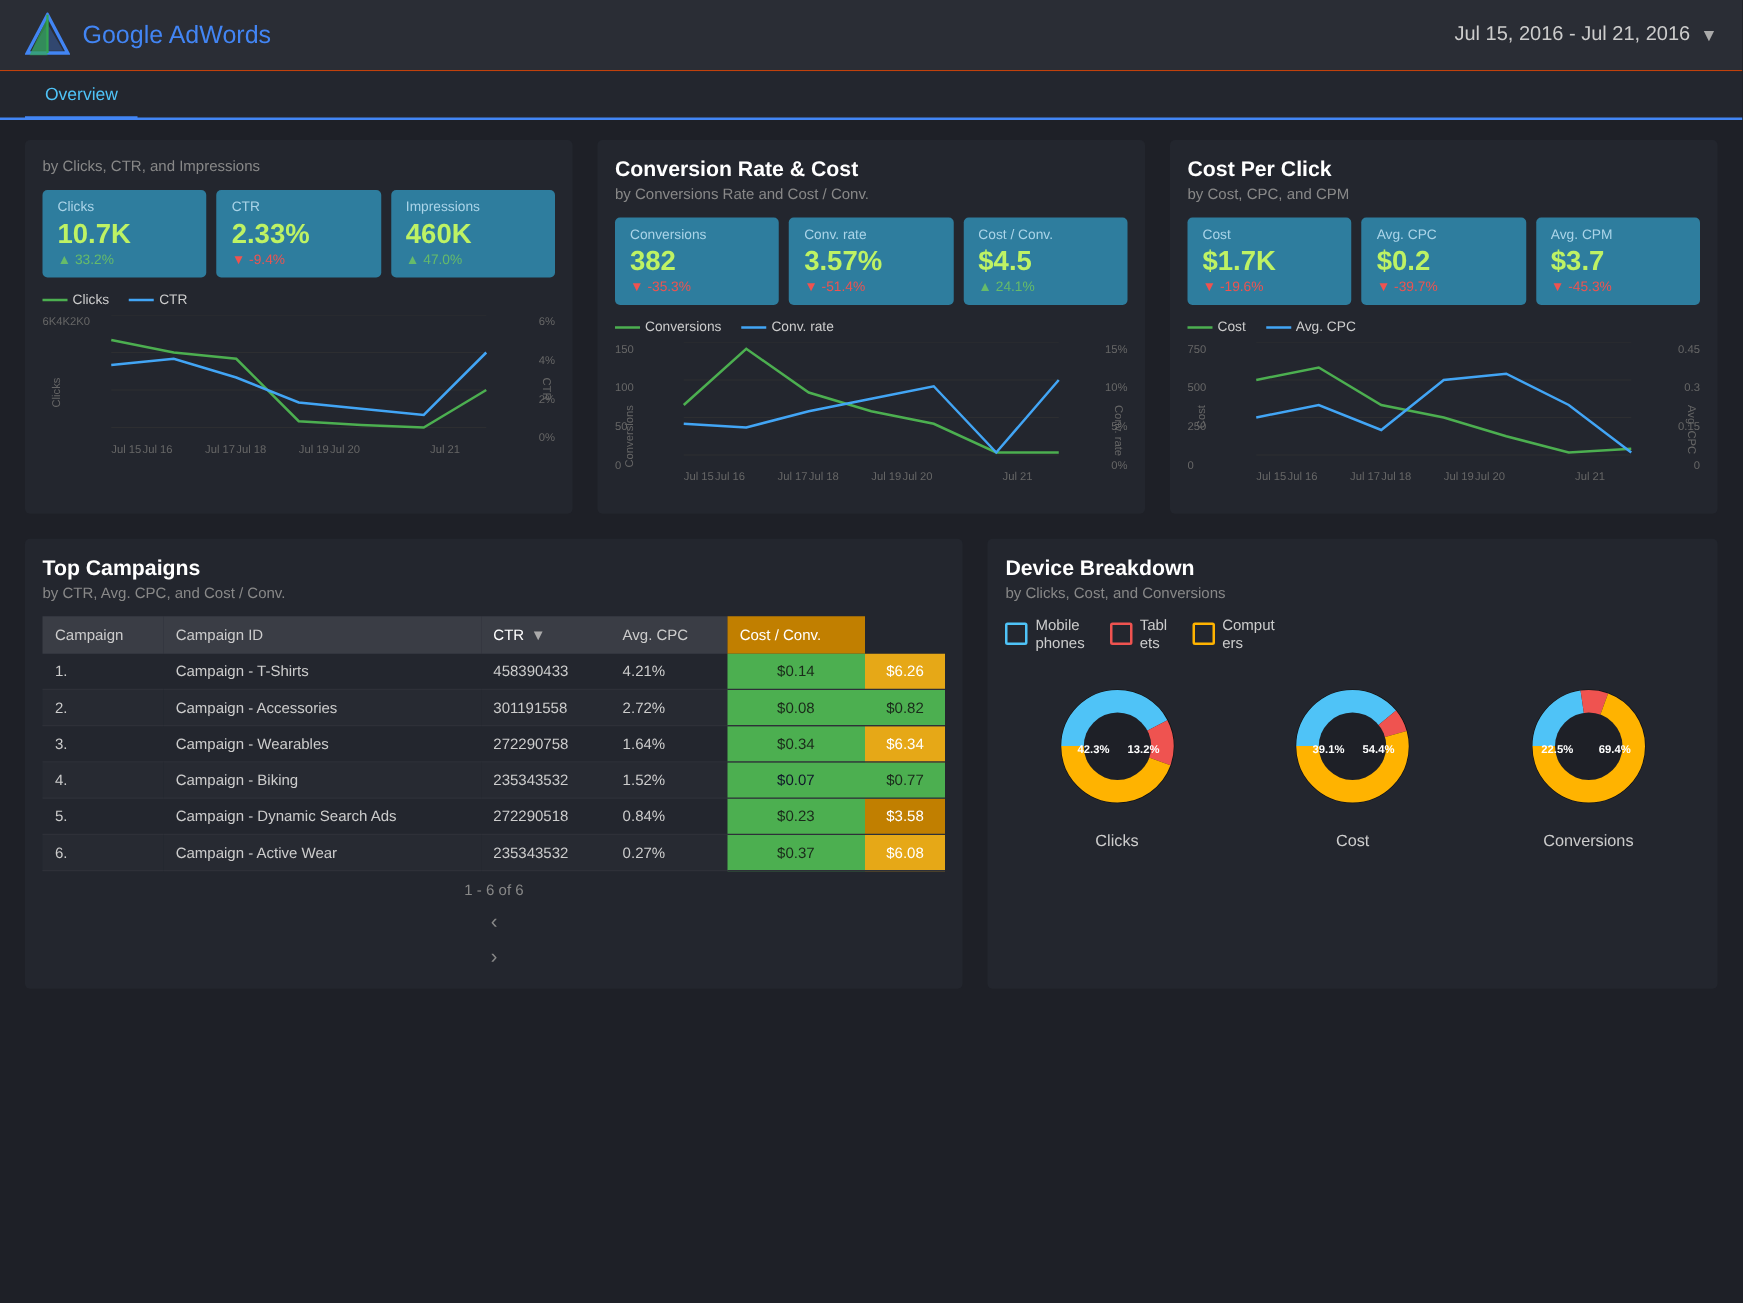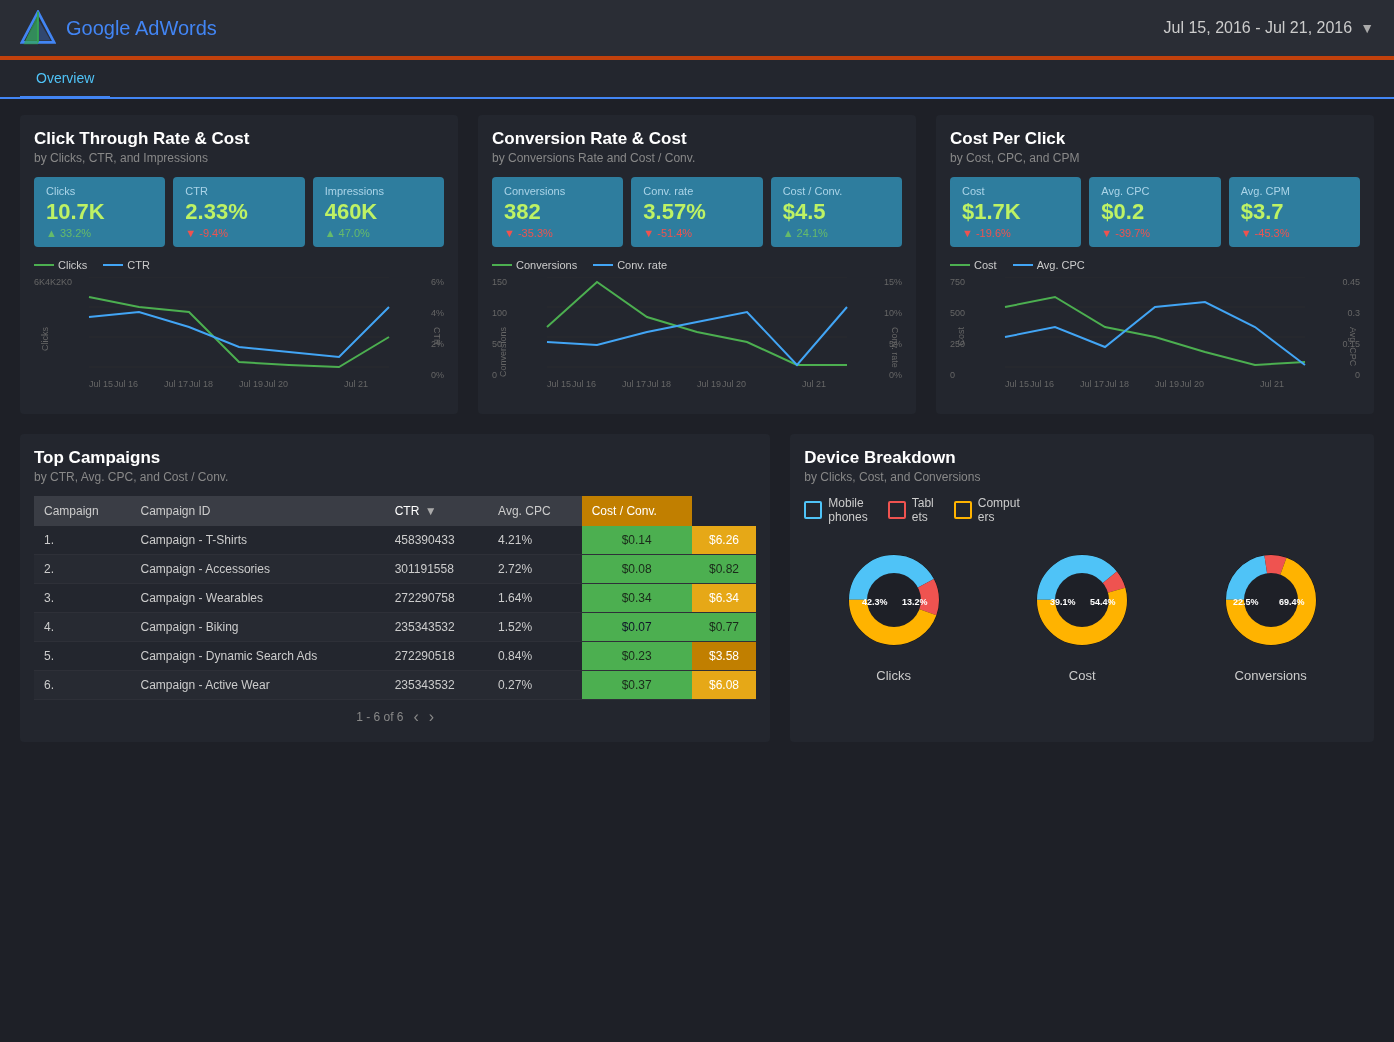--- a/index.html
+++ b/index.html
@@ -11,21 +11,21 @@
       width: 1394px;
       min-height: 1042px;
     }
     
     .header {
       background: #2a2d35;
       display: flex;
       align-items: center;
       justify-content: space-between;
       padding: 10px 20px;
-      border-bottom: 4px solid #c2410c;
+      border-bottom: 1px solid #c2410c;
     }
     .logo-area {
       display: flex;
       align-items: center;
       gap: 10px;
     }
     .logo-svg {
       width: 36px; height: 36px;
     }
     .logo-text {
@@ -185,20 +185,21 @@
     .ctr-cell { color: #4caf50; }
     .pager {
       text-align: right;
       padding: 8px 0 2px;
       font-size: 12px;
       color: #888;
       display: flex;
       justify-content: center;
       align-items: center;
       gap: 10px;
+      flex-direction: column;
     }
     .pager-btn {
       background: none;
       border: none;
       color: #888;
       font-size: 16px;
       cursor: pointer;
     }
 
     
@@ -264,21 +265,20 @@
 
 <div class="nav-bar">
   <a href="#">Overview</a>
 </div>
 
 <div class="main">
 
   <div class="section-row">
 
     <div class="section-panel">
-      <div class="section-title">Click Through Rate &amp; Cost</div>
       <div class="section-subtitle">by Clicks, CTR, and Impressions</div>
       <div class="stat-cards">
         <div class="stat-card">
           <div class="stat-label">Clicks</div>
           <div class="stat-value">10.7K</div>
           <div class="stat-change up">▲ 33.2%</div>
         </div>
         <div class="stat-card">
           <div class="stat-label">CTR</div>
           <div class="stat-value">2.33%</div>

